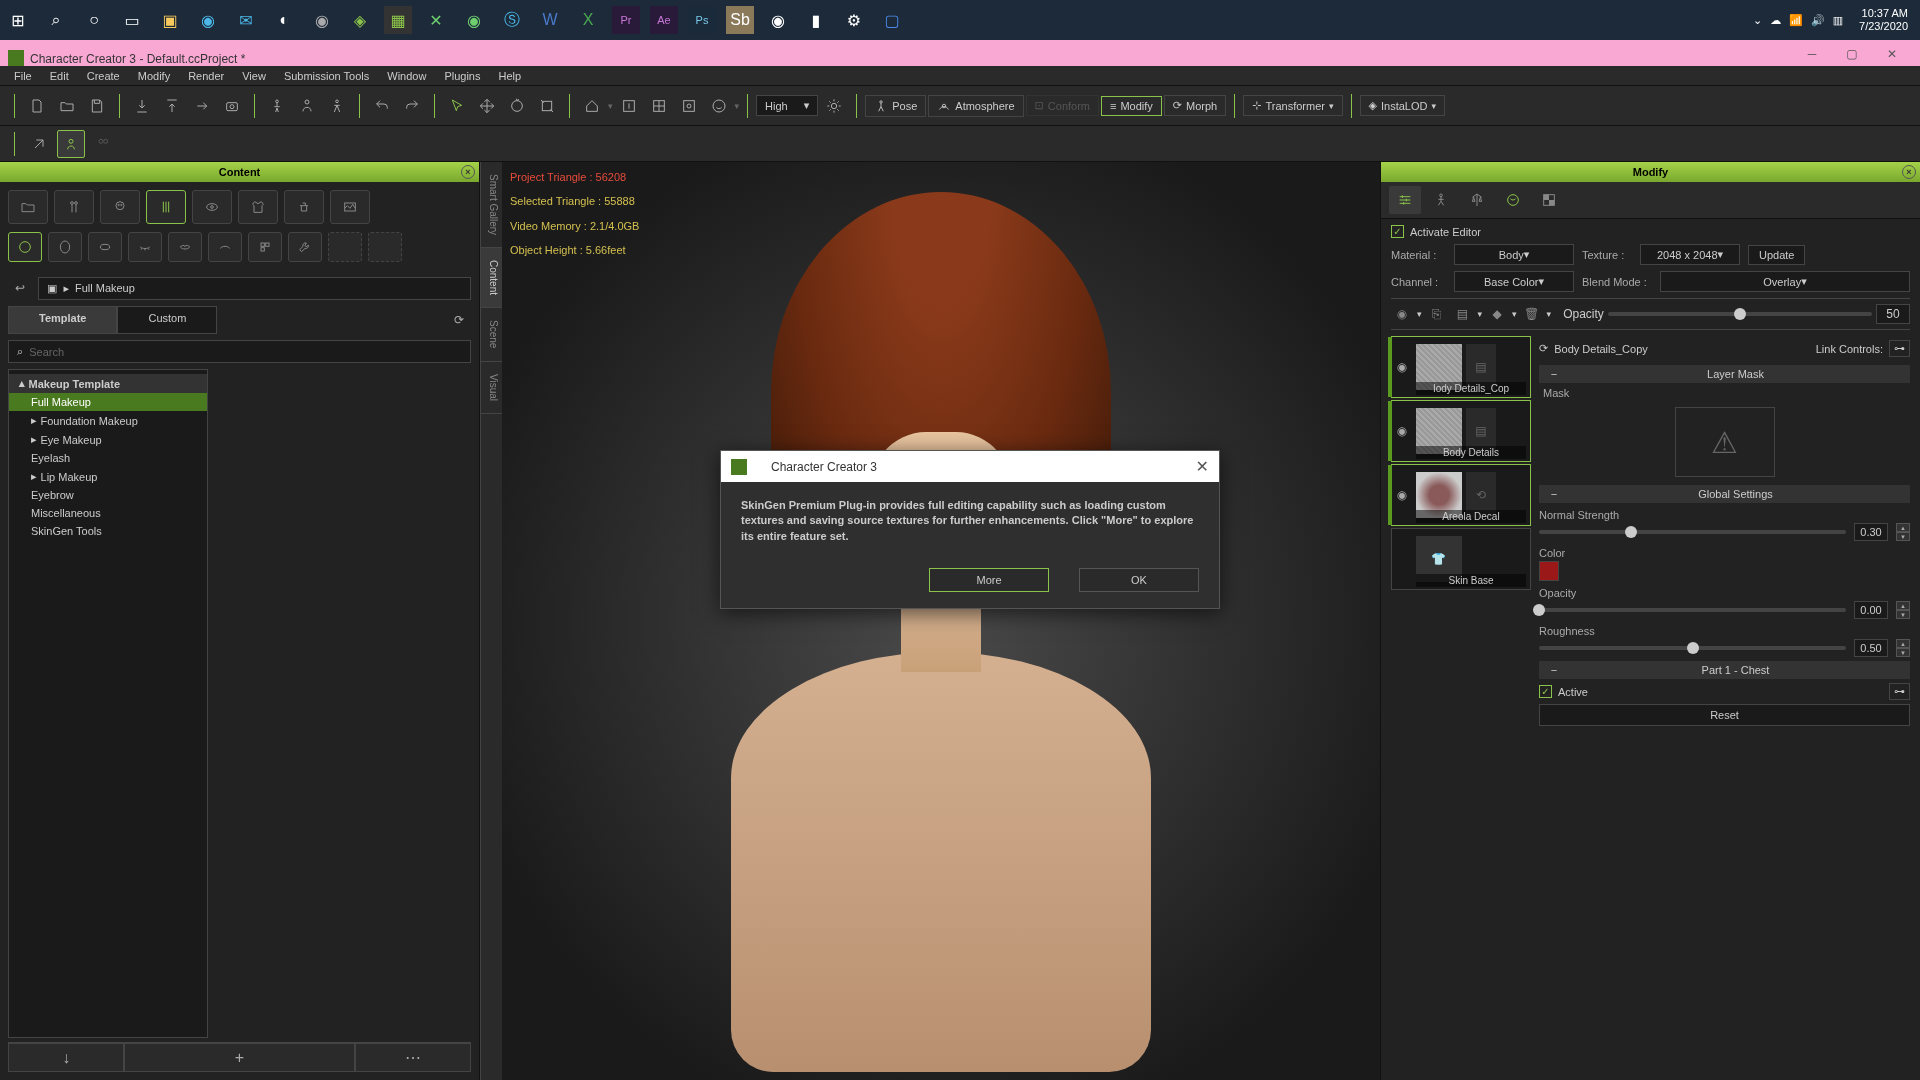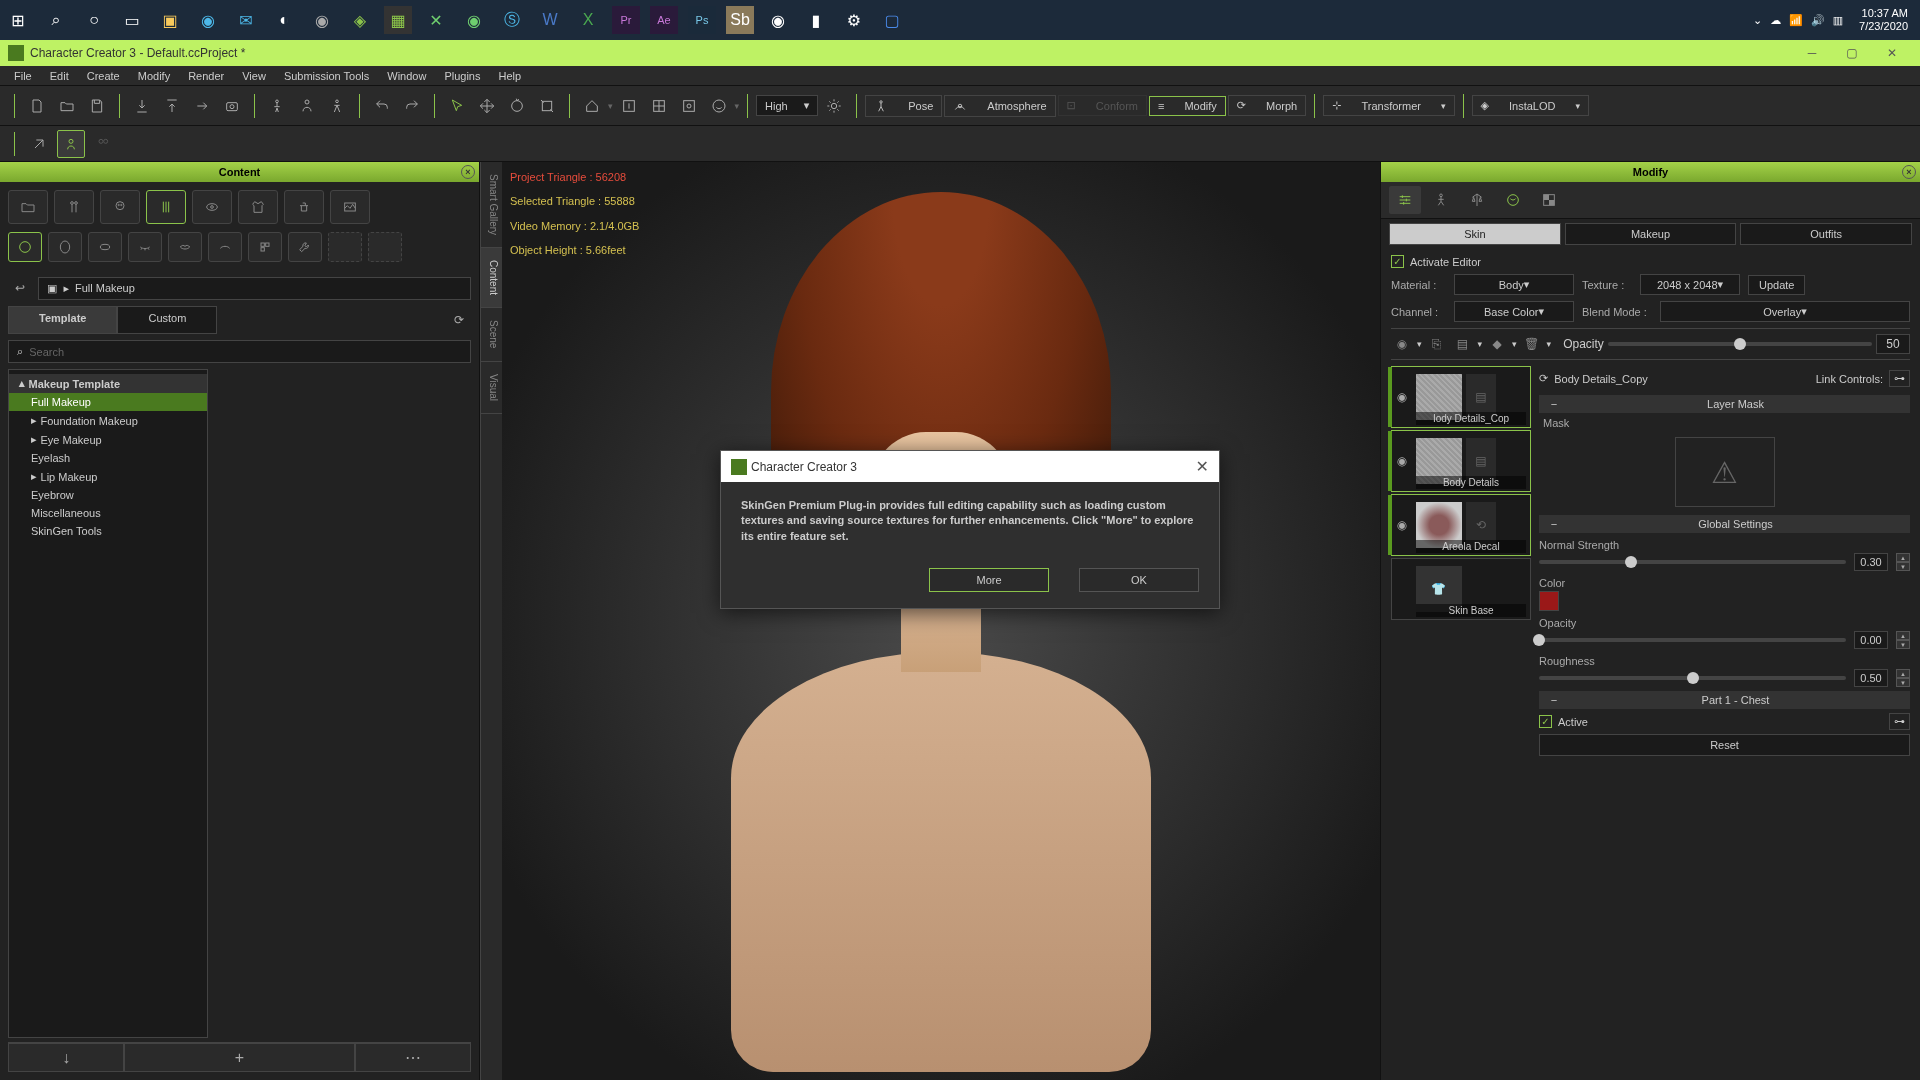--- a/index.html
+++ b/index.html
@@ -6,35 +6,35 @@
 body { background: #1a1a1a; color: #ccc; width: 1920px; height: 1080px; overflow: hidden; font-size: 12px; position: relative; }
 
 
 .taskbar { height: 40px; background: #1c2a3a; display: flex; align-items: center; padding: 0 4px; }
 .taskbar-icons { display: flex; gap: 10px; align-items: center; }
 .taskbar-icon { width: 28px; height: 28px; display: flex; align-items: center; justify-content: center; color: #fff; font-size: 16px; cursor: pointer; }
 .taskbar-right { margin-left: auto; display: flex; align-items: center; gap: 8px; color: #fff; font-size: 11px; }
 .taskbar-clock { text-align: right; line-height: 1.2; padding: 0 8px; }
 
 
-.titlebar { height: 26px; background: #bef264; display: flex; align-items: center; padding: 0 8px; color: #333; }
+.titlebar { height: 26px; background: #f9a8d4; display: flex; align-items: flex-end; padding: 0 8px; color: #333; }
 .titlebar-icon { width: 16px; height: 16px; background: #4a7a1f; margin-right: 6px; }
 .titlebar-buttons { margin-left: auto; display: flex; }
 .titlebar-btn { width: 40px; height: 24px; display: flex; align-items: center; justify-content: center; color: #555; font-size: 12px; }
 
 
 .menubar { height: 20px; background: #2a2a2a; display: flex; align-items: center; padding: 0 6px; gap: 2px; border-bottom: 1px solid #111; }
 .menu-item { padding: 2px 8px; color: #ccc; font-size: 11px; cursor: pointer; }
 
 
 .toolbar { height: 40px; background: #2a2a2a; display: flex; align-items: center; padding: 0 8px; gap: 2px; border-bottom: 1px solid #111; }
 .toolbar-btn { width: 28px; height: 28px; display: flex; align-items: center; justify-content: center; color: #aaa; cursor: pointer; border-radius: 2px; }
 .toolbar-sep { width: 1px; height: 24px; background: #8bc34a; margin: 0 6px; }
 .toolbar-dropdown { background: #1a1a1a; border: 1px solid #444; padding: 3px 8px; color: #ccc; font-size: 11px; display: flex; align-items: center; gap: 16px; }
-.toolbar-labeled { display: flex; align-items: center; gap: 20px; padding: 3px 8px; color: #ccc; font-size: 11px; border: 1px solid #444; cursor: pointer; }
+.toolbar-labeled { display: flex; align-items: center; gap: 4px; padding: 3px 8px; color: #ccc; font-size: 11px; border: 1px solid #444; cursor: pointer; }
 .toolbar-labeled.active { border-color: #8bc34a; }
 .toolbar-labeled.disabled { color: #555; border-color: #333; }
 
 
 .toolbar2 { height: 36px; background: #2a2a2a; display: flex; align-items: center; padding: 0 8px; gap: 4px; border-bottom: 1px solid #111; }
 
 
 .main { display: flex; height: calc(1080px - 40px - 26px - 20px - 40px - 36px); }
 
 
@@ -140,21 +140,21 @@
 .section-title { flex: 1; text-align: center; }
 
 .mask-preview { width: 100px; height: 70px; margin: 8px auto; border: 1px solid #444; display: flex; align-items: center; justify-content: center; color: #666; font-size: 30px; }
 
 .color-swatch { width: 20px; height: 20px; background: #9a1818; border: 1px solid #444; cursor: pointer; }
 
 .reset-btn { background: #1a1a1a; border: 1px solid #444; padding: 4px; text-align: center; color: #ccc; font-size: 11px; cursor: pointer; margin-top: 4px; }
 
 
 .dialog { position: absolute; left: 720px; top: 450px; width: 500px; background: #2f2f2f; border: 1px solid #555; box-shadow: 0 4px 20px rgba(0,0,0,.6); }
-.dialog-title { background: #fff; color: #333; padding: 6px 10px; display: flex; align-items: center; gap: 4px; font-size: 12px; }
+.dialog-title { background: #fff; color: #333; padding: 6px 10px; display: flex; align-items: center; gap: 24px; font-size: 12px; }
 .dialog-title-icon { width: 16px; height: 16px; background: #4a7a1f; }
 .dialog-close { margin-left: auto; cursor: pointer; font-size: 16px; color: #555; }
 .dialog-body { padding: 16px 20px; color: #ccc; font-size: 11px; line-height: 1.4; font-weight: bold; }
 .dialog-buttons { display: flex; justify-content: flex-end; gap: 30px; padding: 8px 20px 16px; }
 .dialog-btn { width: 120px; padding: 5px; text-align: center; background: #2a2a2a; border: 1px solid #555; color: #ccc; font-size: 11px; cursor: pointer; }
 .dialog-btn.primary { border-color: #8bc34a; }
 
 svg { width: 16px; height: 16px; }
 .ico { fill: none; stroke: currentColor; stroke-width: 1.5; }
 </style>
@@ -636,25 +636,20 @@
         </div>
       <div class="modify-icon-btn">
           <svg viewBox="0 0 24 24">
             <rect class="ico" x="4" y="4" width="16" height="16"></rect>
             <rect x="4" y="4" width="8" height="8" fill="currentColor"></rect>
             <rect x="12" y="12" width="8" height="8" fill="currentColor"></rect>
           </svg>
         </div>
     </div>
 
-    <div class="modify-tabs">
-      <div class="modify-tab active">Skin</div>
-      <div class="modify-tab">Makeup</div>
-      <div class="modify-tab">Outfits</div>
-    </div>
 
     <div class="modify-body">
       <div class="checkbox-row">
         <div class="checkbox">✓</div>
           <span>Activate Editor</span>
       </div>
 
       <div class="form-row">
         <span class="form-label">Material :</span>
         <div class="form-select" style="width:120px;flex:none">

